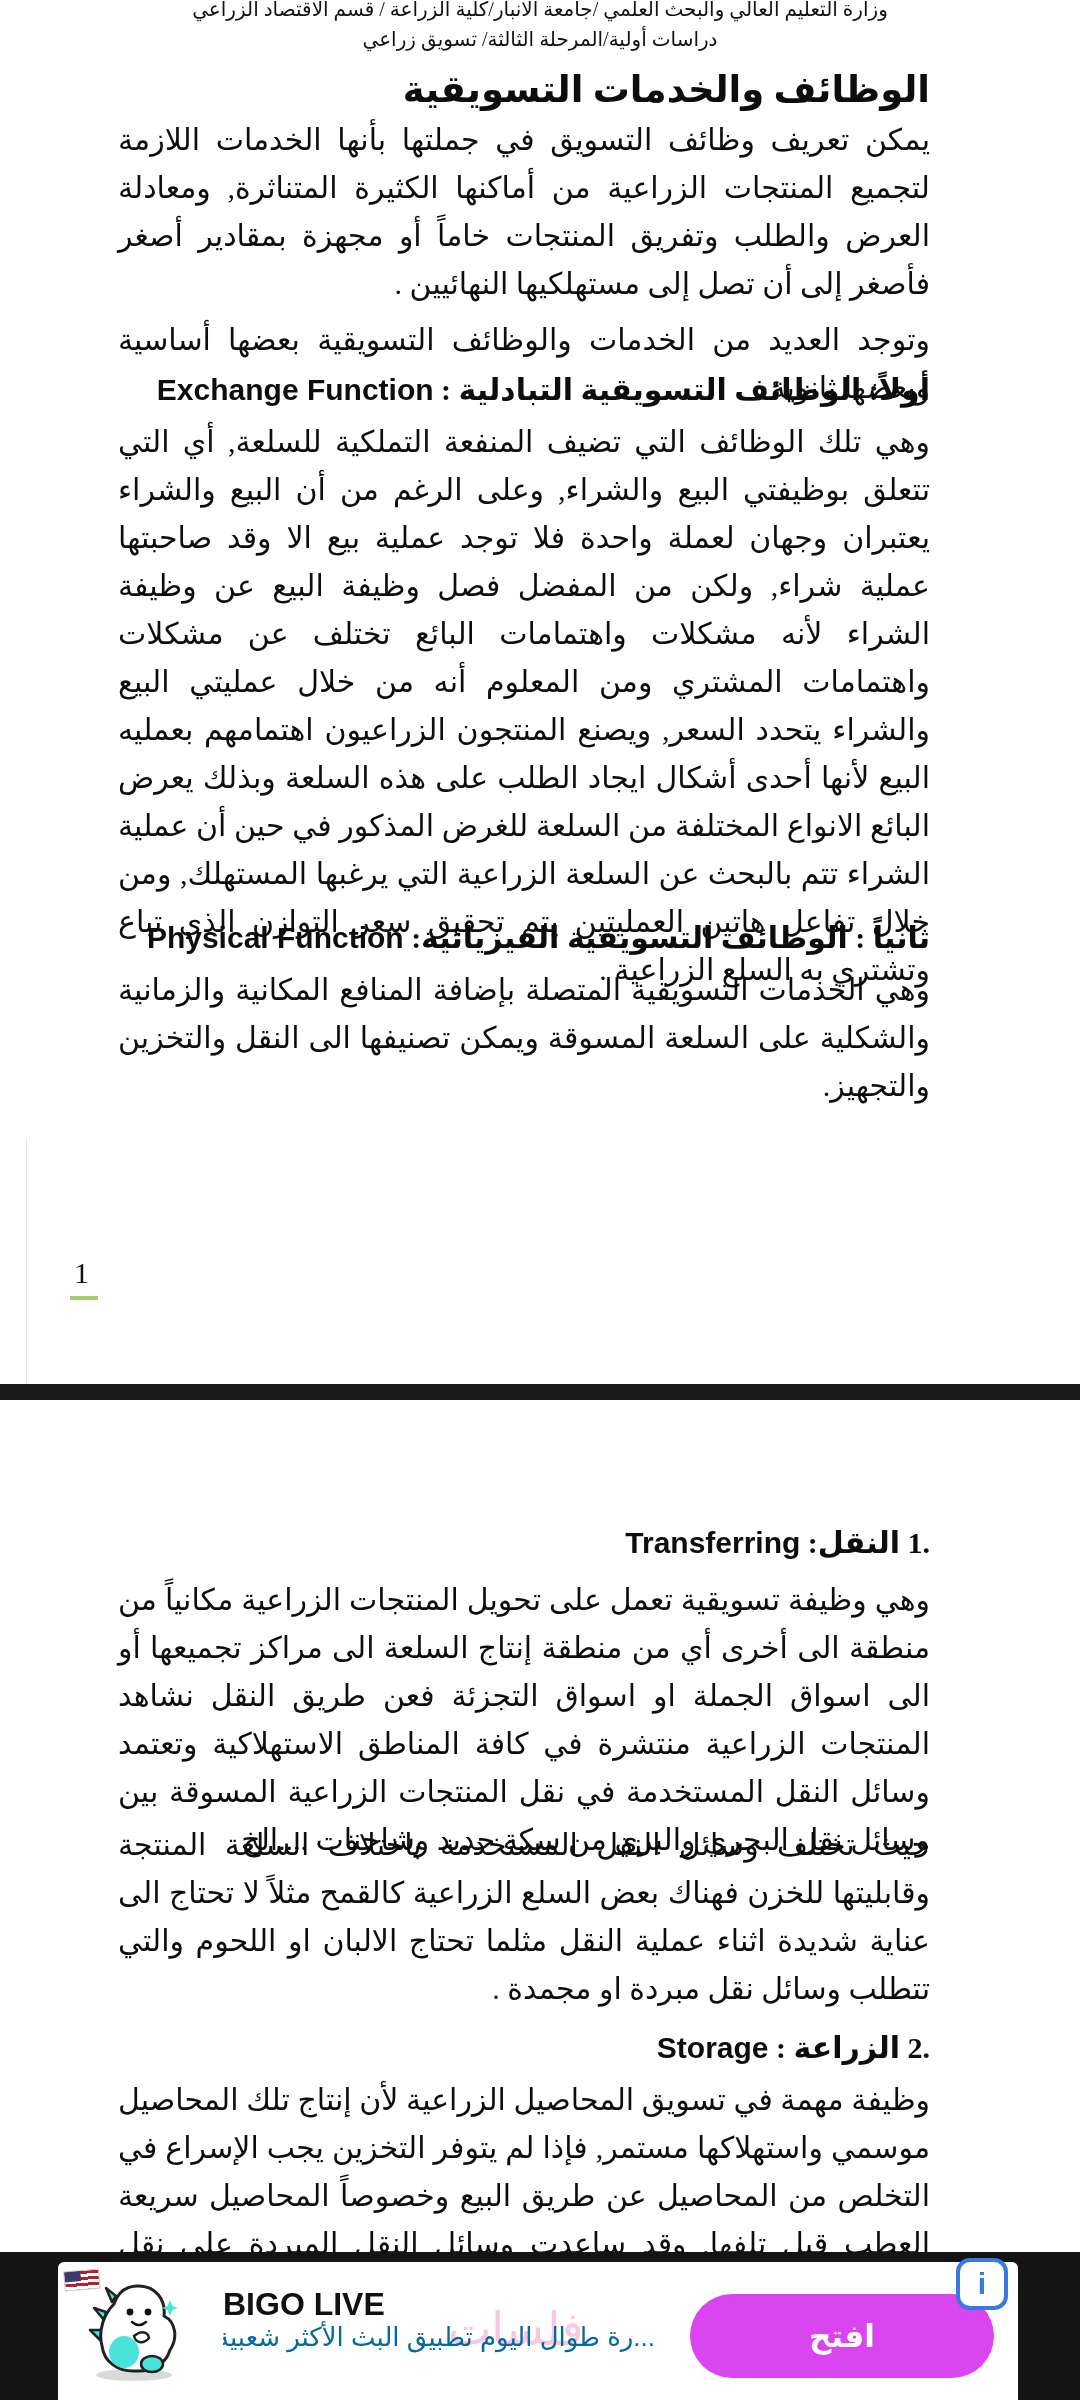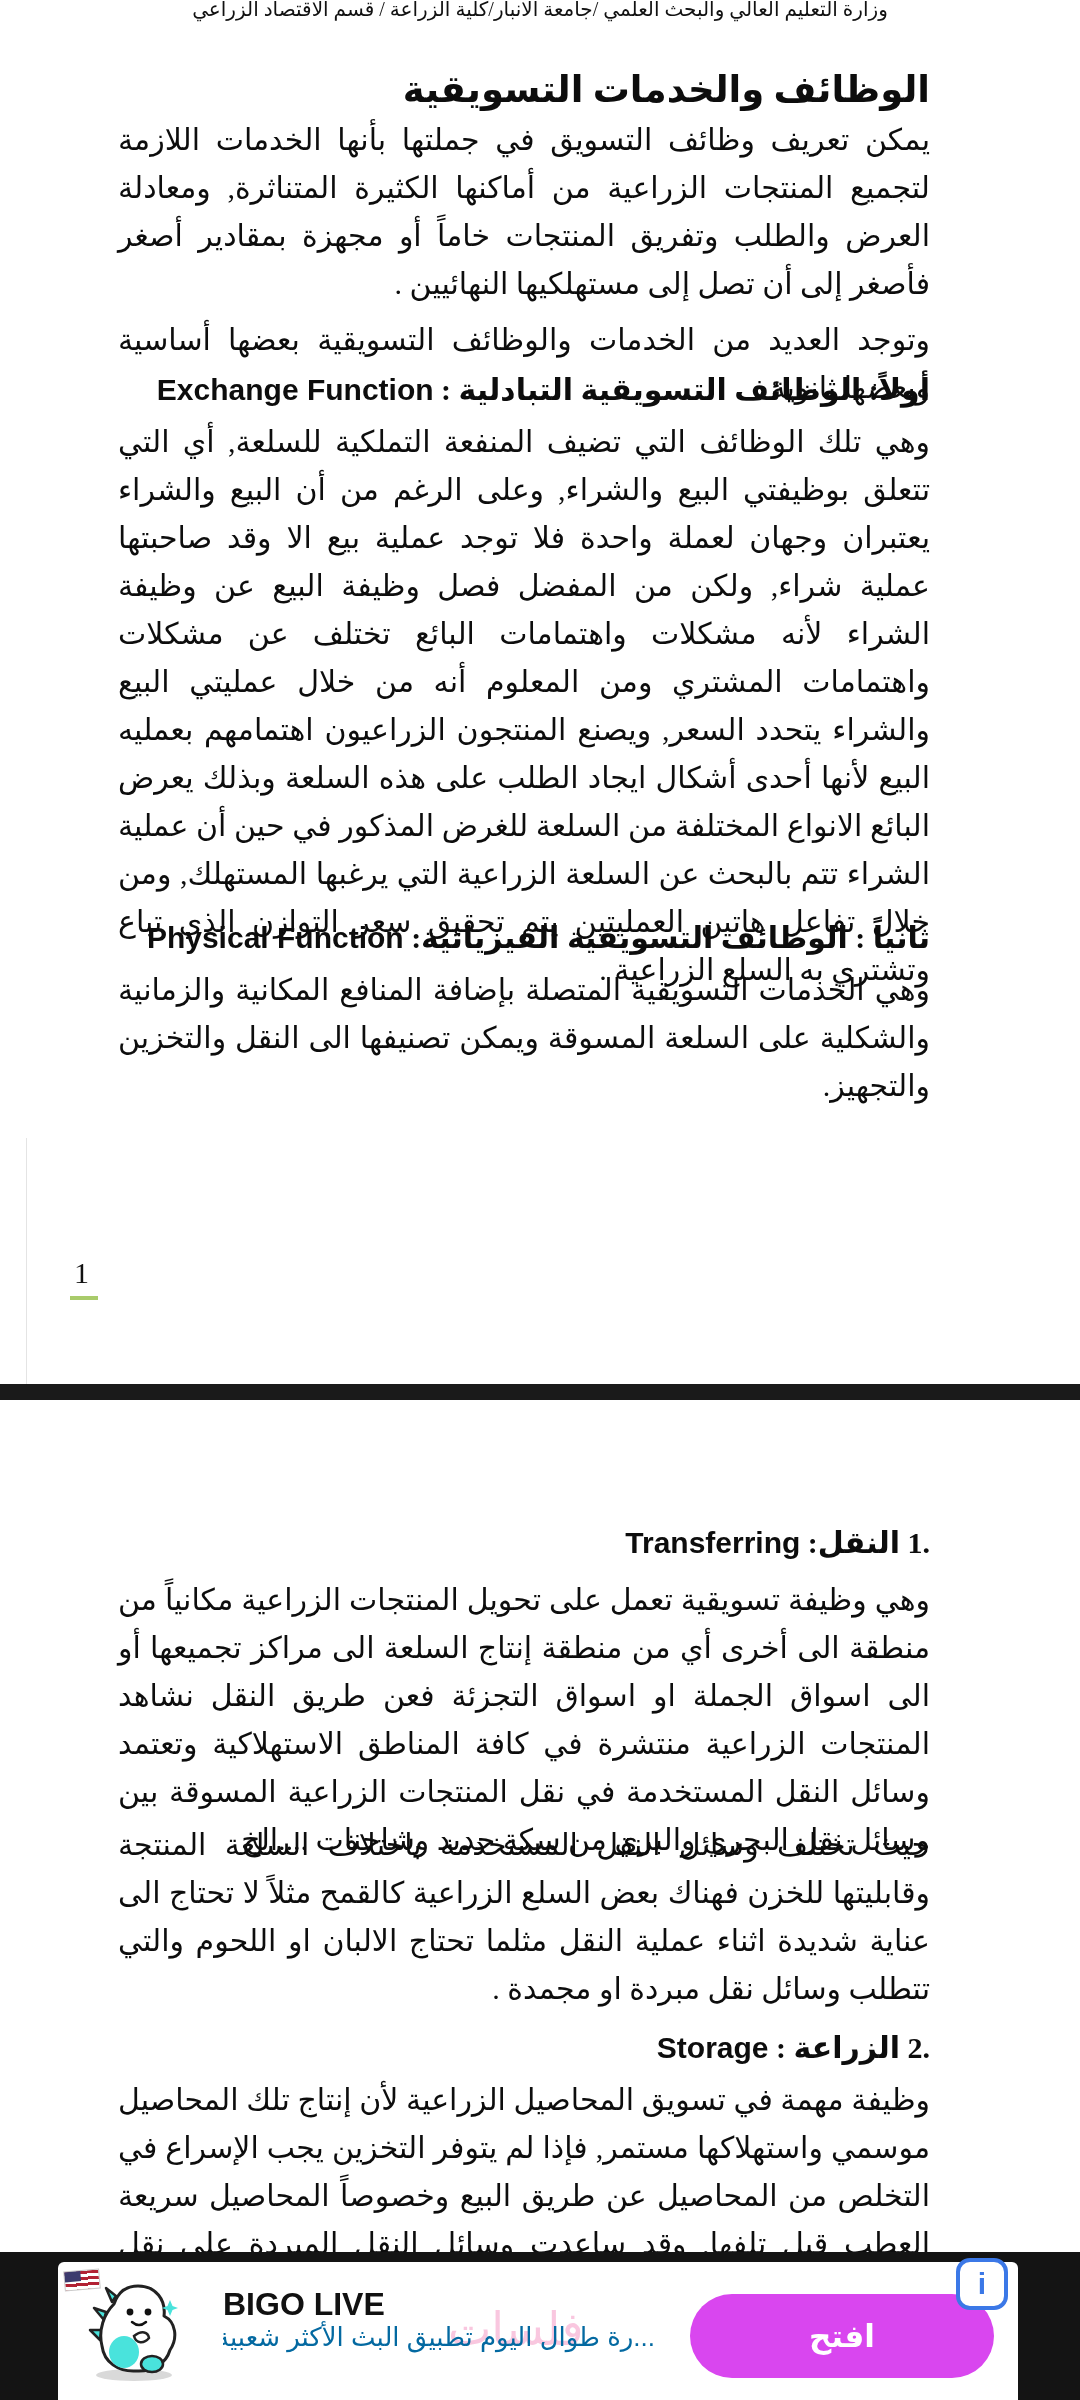--- a/index.html
+++ b/index.html
@@ -39,20 +39,21 @@
   .ad-info { position:absolute; left:956px; top:6px; width:52px; height:52px; background:#ffffff;
              border:4px solid #3b78e7; border-radius:14px; color:#3b78e7; z-index:6;
              font-family:"Liberation Sans","DejaVu Sans",sans-serif; font-weight:bold; font-size:30px;
              display:flex; align-items:center; justify-content:center; cursor:pointer; }
 </style>
 </head>
 <body>
 
 <div class="abs doc-header rtl">
   <div>وزارة التعليم العالي والبحث العلمي /جامعة الانبار/كلية الزراعة / قسم الاقتصاد الزراعي</div>
+  <div>دراسات أولية/المرحلة الثالثة/ تسويق زراعي</div>
 </div>
 
 <div class="abs doc-title rtl">الوظائف والخدمات التسويقية</div>
 
 <div class="abs para rtl" style="top:116px">يمكن تعريف وظائف التسويق في جملتها بأنها الخدمات اللازمة لتجميع المنتجات الزراعية من أماكنها الكثيرة المتناثرة, ومعادلة العرض والطلب وتفريق المنتجات خاماً أو مجهزة بمقادير أصغر فأصغر إلى أن تصل إلى مستهلكيها النهائيين .</div>
 <div class="abs para rtl" style="top:316px">وتوجد العديد من الخدمات والوظائف التسويقية بعضها أساسية وبعضها ثانوية .</div>
 
 <div class="abs heading rtl" style="top:368px">
   <span>أولاً: الوظائف التسويقية التبادلية :</span>
   <span class="en-bold" dir="ltr">Exchange Function</span>

